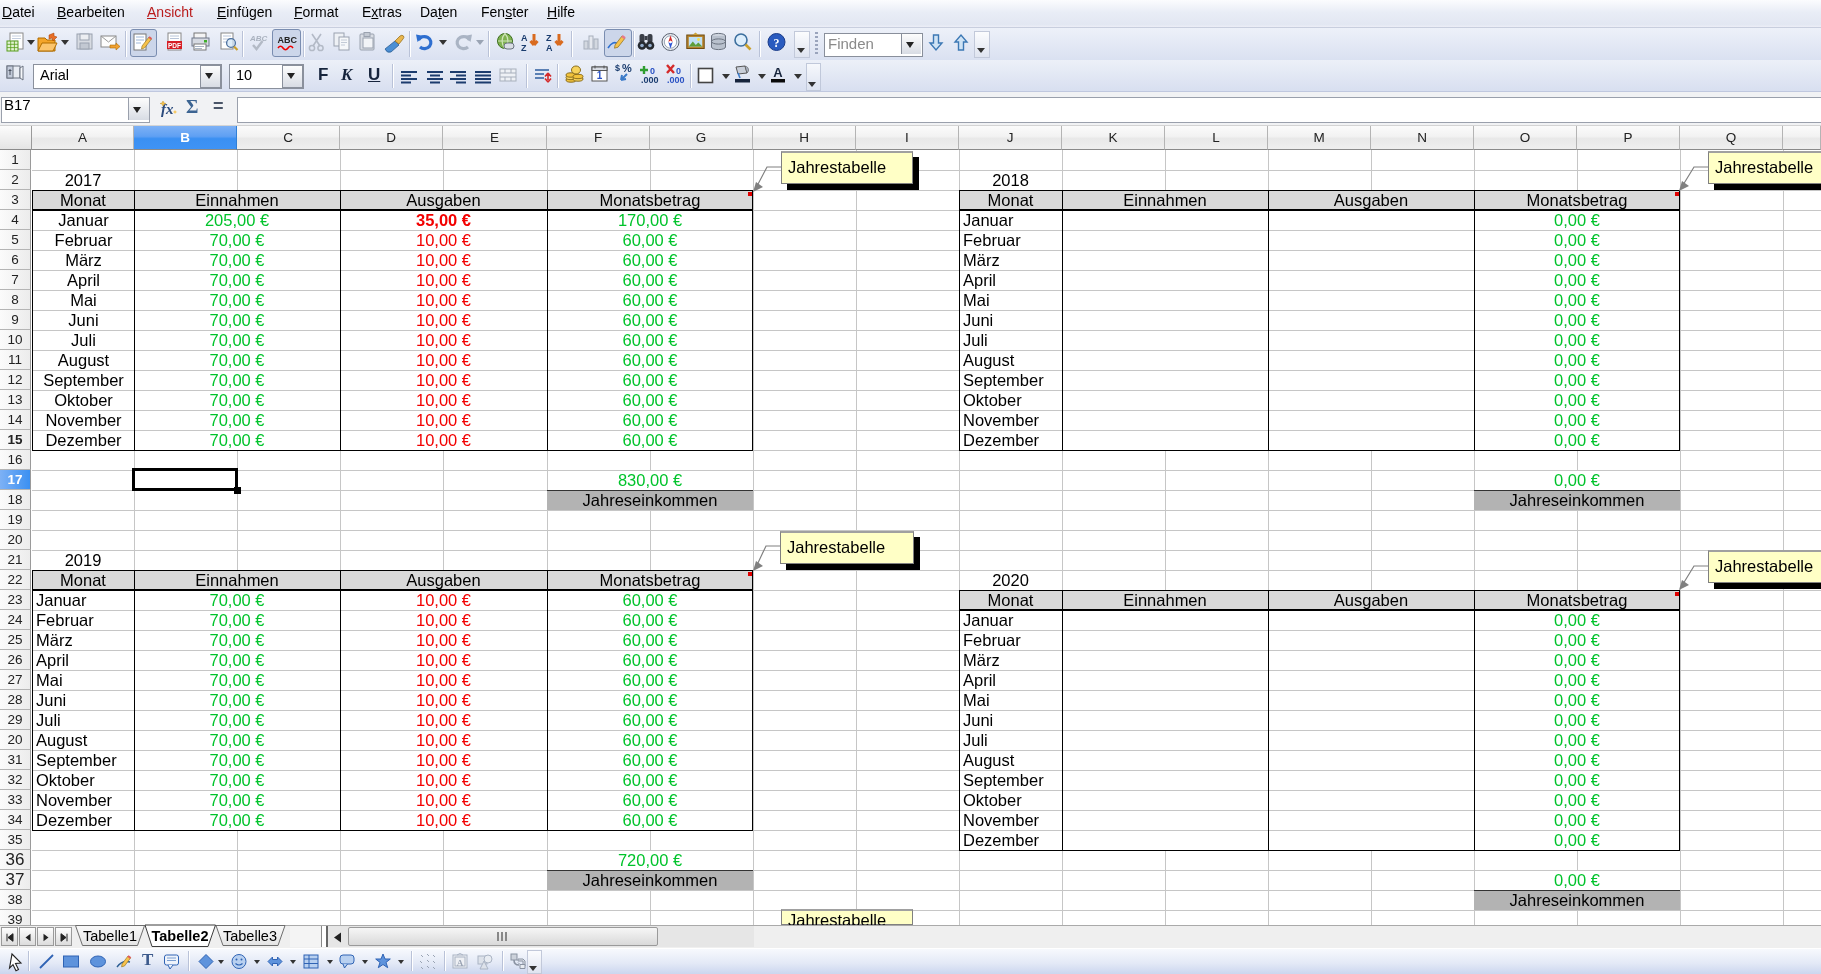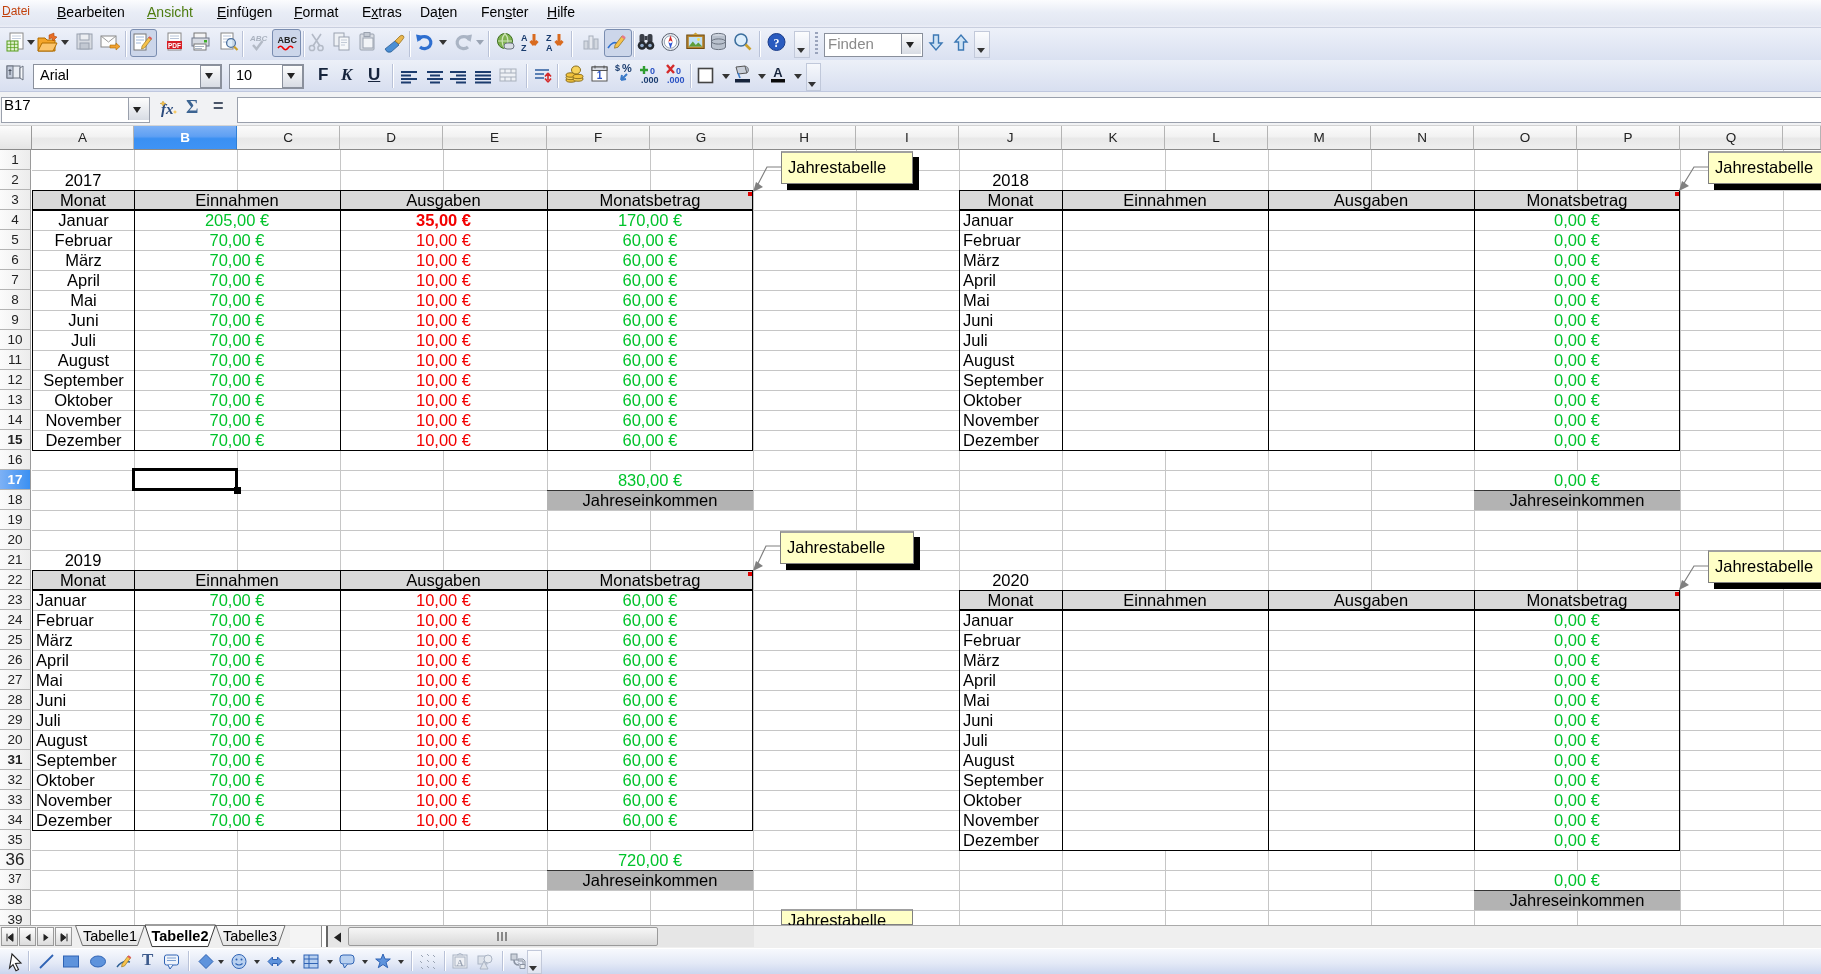--- a/index.html
+++ b/index.html
@@ -4,23 +4,23 @@
 html,body{margin:0;padding:0}
 body{width:1821px;height:974px;overflow:hidden;position:relative;
  font-family:"Liberation Sans",sans-serif;background:#fff}
 .a{position:absolute}
 .t{position:absolute;font-size:16.5px;line-height:20px;white-space:nowrap}
 .c{text-align:center}
 svg{position:absolute;overflow:visible}
 
 </style></head><body>
 <div class="a" style="left:0;top:0;width:1821px;height:27px;background:linear-gradient(#fbfcfe 0%,#e9edf6 45%,#e2e7f2 90%,#eceef6 100%);border-bottom:1px solid #c8cede"></div>
-<div class="a" style="left:2px;top:4px;font-size:12px;color:#c2410c"><span style="text-decoration:underline">D</span>atei</div>
+<div class="a" style="left:2px;top:4px;font-size:14px;color:#000000"><span style="text-decoration:underline">D</span>atei</div>
 <div class="a" style="left:57px;top:4px;font-size:14px;color:#000"><span style="text-decoration:underline">B</span>earbeiten</div>
-<div class="a" style="left:147px;top:4px;font-size:14px;color:#4d7c0f"><span style="text-decoration:underline">A</span>nsicht</div>
+<div class="a" style="left:147px;top:4px;font-size:14px;color:#b91c1c"><span style="text-decoration:underline">A</span>nsicht</div>
 <div class="a" style="left:217px;top:4px;font-size:14px;color:#000"><span style="text-decoration:underline">E</span>infügen</div>
 <div class="a" style="left:294px;top:4px;font-size:14px;color:#000"><span style="text-decoration:underline">F</span>ormat</div>
 <div class="a" style="left:362px;top:4px;font-size:14px;color:#000">E<span style="text-decoration:underline">x</span>tras</div>
 <div class="a" style="left:420px;top:4px;font-size:14px;color:#000">Da<span style="text-decoration:underline">t</span>en</div>
 <div class="a" style="left:481px;top:4px;font-size:14px;color:#000">Fen<span style="text-decoration:underline">s</span>ter</div>
 <div class="a" style="left:547px;top:4px;font-size:14px;color:#000"><span style="text-decoration:underline">H</span>ilfe</div>
 <div class="a" style="left:0;top:28px;width:1821px;height:32px;background:linear-gradient(#edf1f9,#dae1f1);border-bottom:1px solid #cad1e6"></div>
 <svg class="a" style="left:6px;top:32px" width="20" height="22" viewBox="0 0 20 22">
     <rect x="4" y="1" width="13" height="16" fill="#fff" stroke="#8a8a8a"></rect>
     <path d="M6 4h9M6 6.5h9M6 9h6" stroke="#c4cede"></path>
@@ -349,27 +349,27 @@
 <div class="a c" style="left:0;top:400px;width:30px;height:19px;background:linear-gradient(90deg,#fbfbfb,#ececec);border-right:1px solid #9a9a9a;border-bottom:1px solid #b4b4b4;font-size:13.5px;line-height:19px;color:#222;font-weight:normal">21</div>
 <div class="a c" style="left:0;top:420px;width:30px;height:19px;background:linear-gradient(90deg,#fbfbfb,#ececec);border-right:1px solid #9a9a9a;border-bottom:1px solid #b4b4b4;font-size:13.5px;line-height:19px;color:#222;font-weight:normal">22</div>
 <div class="a c" style="left:0;top:440px;width:30px;height:19px;background:linear-gradient(90deg,#fbfbfb,#ececec);border-right:1px solid #9a9a9a;border-bottom:1px solid #b4b4b4;font-size:13.5px;line-height:19px;color:#222;font-weight:normal">23</div>
 <div class="a c" style="left:0;top:460px;width:30px;height:19px;background:linear-gradient(90deg,#fbfbfb,#ececec);border-right:1px solid #9a9a9a;border-bottom:1px solid #b4b4b4;font-size:13.5px;line-height:19px;color:#222;font-weight:normal">24</div>
 <div class="a c" style="left:0;top:480px;width:30px;height:19px;background:linear-gradient(90deg,#fbfbfb,#ececec);border-right:1px solid #9a9a9a;border-bottom:1px solid #b4b4b4;font-size:13.5px;line-height:19px;color:#222;font-weight:normal">25</div>
 <div class="a c" style="left:0;top:500px;width:30px;height:19px;background:linear-gradient(90deg,#fbfbfb,#ececec);border-right:1px solid #9a9a9a;border-bottom:1px solid #b4b4b4;font-size:13.5px;line-height:19px;color:#222;font-weight:normal">26</div>
 <div class="a c" style="left:0;top:520px;width:30px;height:19px;background:linear-gradient(90deg,#fbfbfb,#ececec);border-right:1px solid #9a9a9a;border-bottom:1px solid #b4b4b4;font-size:13.5px;line-height:19px;color:#222;font-weight:normal">27</div>
 <div class="a c" style="left:0;top:540px;width:30px;height:19px;background:linear-gradient(90deg,#fbfbfb,#ececec);border-right:1px solid #9a9a9a;border-bottom:1px solid #b4b4b4;font-size:13.5px;line-height:19px;color:#222;font-weight:normal">28</div>
 <div class="a c" style="left:0;top:560px;width:30px;height:19px;background:linear-gradient(90deg,#fbfbfb,#ececec);border-right:1px solid #9a9a9a;border-bottom:1px solid #b4b4b4;font-size:13.5px;line-height:19px;color:#222;font-weight:normal">29</div>
 <div class="a c" style="left:0;top:580px;width:30px;height:19px;background:linear-gradient(90deg,#fbfbfb,#ececec);border-right:1px solid #9a9a9a;border-bottom:1px solid #b4b4b4;font-size:13.5px;line-height:19px;color:#222;font-weight:normal">20</div>
-<div class="a c" style="left:0;top:600px;width:30px;height:19px;background:linear-gradient(90deg,#fbfbfb,#ececec);border-right:1px solid #9a9a9a;border-bottom:1px solid #b4b4b4;font-size:13.5px;line-height:19px;color:#222;font-weight:bold">31</div>
+<div class="a c" style="left:0;top:600px;width:30px;height:19px;background:linear-gradient(90deg,#fbfbfb,#ececec);border-right:1px solid #9a9a9a;border-bottom:1px solid #b4b4b4;font-size:13.5px;line-height:19px;color:#222;font-weight:normal">31</div>
 <div class="a c" style="left:0;top:620px;width:30px;height:19px;background:linear-gradient(90deg,#fbfbfb,#ececec);border-right:1px solid #9a9a9a;border-bottom:1px solid #b4b4b4;font-size:13.5px;line-height:19px;color:#222;font-weight:normal">32</div>
 <div class="a c" style="left:0;top:640px;width:30px;height:19px;background:linear-gradient(90deg,#fbfbfb,#ececec);border-right:1px solid #9a9a9a;border-bottom:1px solid #b4b4b4;font-size:13.5px;line-height:19px;color:#222;font-weight:normal">33</div>
 <div class="a c" style="left:0;top:660px;width:30px;height:19px;background:linear-gradient(90deg,#fbfbfb,#ececec);border-right:1px solid #9a9a9a;border-bottom:1px solid #b4b4b4;font-size:13.5px;line-height:19px;color:#222;font-weight:normal">34</div>
 <div class="a c" style="left:0;top:680px;width:30px;height:19px;background:linear-gradient(90deg,#fbfbfb,#ececec);border-right:1px solid #9a9a9a;border-bottom:1px solid #b4b4b4;font-size:13.5px;line-height:19px;color:#222;font-weight:normal">35</div>
 <div class="a c" style="left:0;top:700px;width:30px;height:19px;background:linear-gradient(90deg,#fbfbfb,#ececec);border-right:1px solid #9a9a9a;border-bottom:1px solid #b4b4b4;font-size:17px;line-height:19px;color:#222;font-weight:normal">36</div>
-<div class="a c" style="left:0;top:720px;width:30px;height:19px;background:linear-gradient(90deg,#fbfbfb,#ececec);border-right:1px solid #9a9a9a;border-bottom:1px solid #b4b4b4;font-size:12px;line-height:19px;color:#222;font-weight:normal">37</div>
+<div class="a c" style="left:0;top:720px;width:30px;height:19px;background:linear-gradient(90deg,#fbfbfb,#ececec);border-right:1px solid #9a9a9a;border-bottom:1px solid #b4b4b4;font-size:17px;line-height:19px;color:#222;font-weight:normal">37</div>
 <div class="a c" style="left:0;top:740px;width:30px;height:19px;background:linear-gradient(90deg,#fbfbfb,#ececec);border-right:1px solid #9a9a9a;border-bottom:1px solid #b4b4b4;font-size:13.5px;line-height:19px;color:#222;font-weight:normal">38</div>
 <div class="a c" style="left:0;top:760px;width:30px;height:19px;background:linear-gradient(90deg,#fbfbfb,#ececec);border-right:1px solid #9a9a9a;border-bottom:1px solid #b4b4b4;font-size:13.5px;line-height:19px;color:#222;font-weight:normal">39</div>
 </div>
 <div class="a" style="left:31px;top:150px;width:1790px;height:775px;overflow:hidden;background:#fff">
 <div class="a" style="left:103px;top:0;width:1px;height:100%;background:#c6c6c6"></div>
 <div class="a" style="left:206px;top:0;width:1px;height:100%;background:#c6c6c6"></div>
 <div class="a" style="left:309px;top:0;width:1px;height:100%;background:#c6c6c6"></div>
 <div class="a" style="left:412px;top:0;width:1px;height:100%;background:#c6c6c6"></div>
 <div class="a" style="left:516px;top:0;width:1px;height:100%;background:#c6c6c6"></div>
 <div class="a" style="left:619px;top:0;width:1px;height:100%;background:#c6c6c6"></div>

